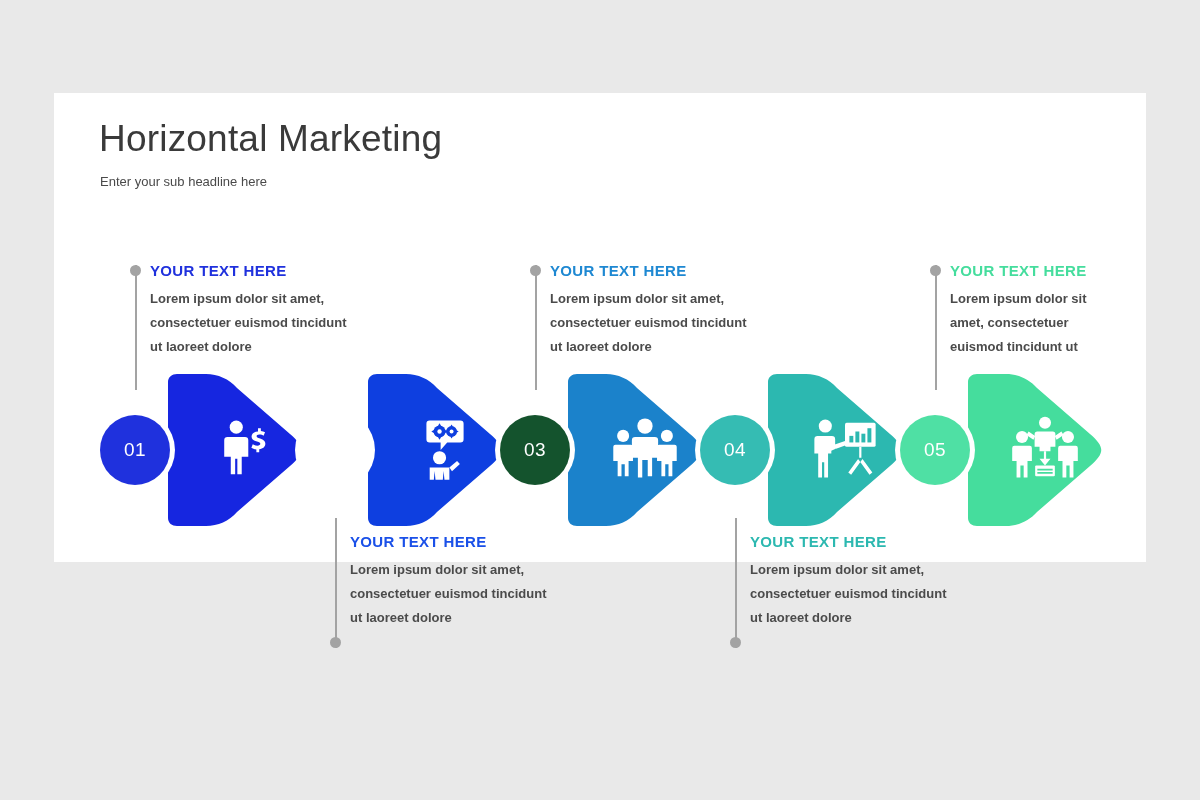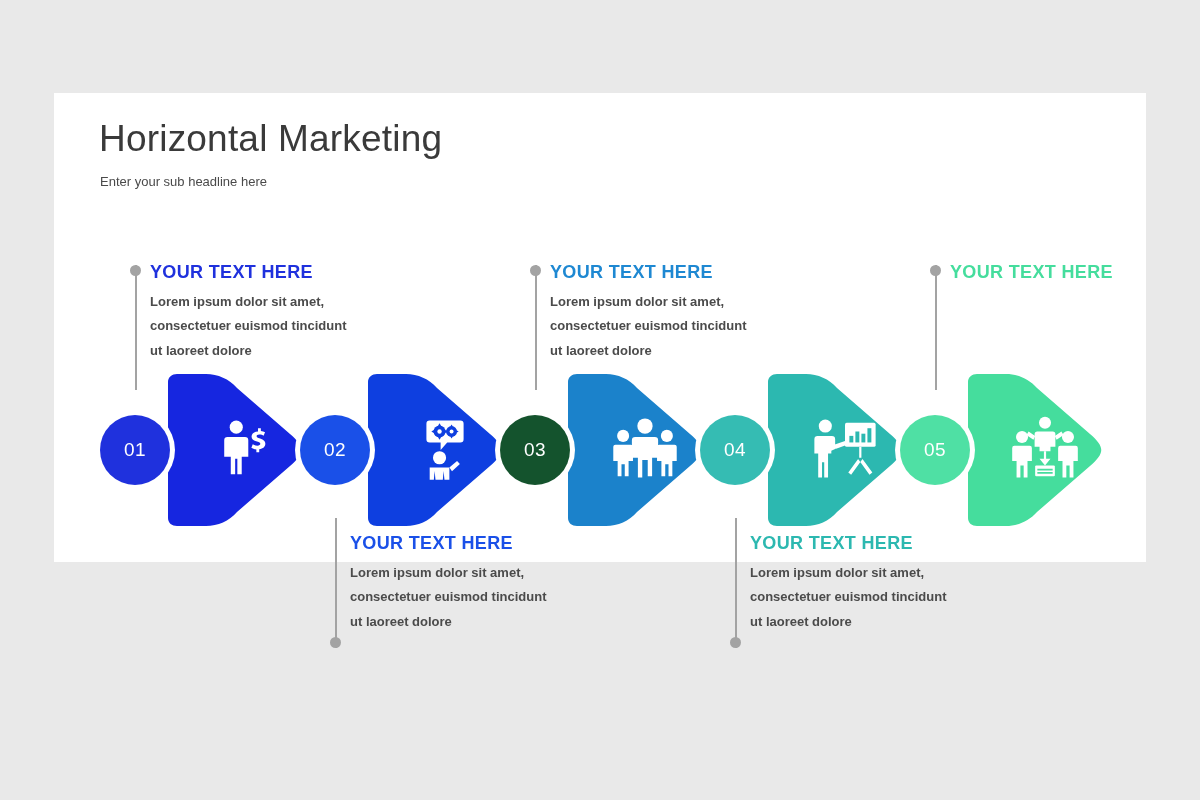--- a/index.html
+++ b/index.html
@@ -127,21 +127,21 @@
 
   
   .text-block {
     position: absolute;
     width: 200px;
   }
   .text-block.above { top: 170px; }
   .text-block.below { top: 441px; }
 
   .tb-title {
-    font-size: 18px;
+    font-size: 15px;
     font-weight: 700;
     letter-spacing: 0.35px;
     margin: 0 0 7px 0;
     line-height: 1.1;
   }
   .tb-body {
     font-size: 13px;
     font-weight: 700;
     color: #4b4b4b;
     line-height: 1.88;
@@ -227,23 +227,20 @@
       <path d="M27 8.5l1.4 2.2-1.4.6-1.4-.6zM27 23.5l1.4-2.2-1.4-.6-1.4.6zM19.5 16l2.2-1.4.6 1.4-.6 1.4zM34.5 16l-2.2-1.4-.6 1.4.6 1.4z" fill="#0e3fe0"></path>
       <circle cx="38" cy="16" r="5" fill="#0e3fe0"></circle>
       <circle cx="38" cy="16" r="1.8" fill="#fff"></circle>
       <path d="M38 9.5l1.2 2-1.2.5-1.2-.5zM38 22.5l1.2-2-1.2-.5-1.2.5zM31.5 16l2-1.2.5 1.2-.5 1.2zM44.5 16l-2-1.2-.5 1.2.5 1.2z" fill="#0e3fe0"></path>
       <circle cx="27" cy="40" r="6"></circle>
       <path d="M18 49h18v11h-4.5l-.8-8-.7 8h-6.7l-.8-8-.7 8H18z"></path>
       <path d="M36 49l7-6 2.6 2.6-7.2 6.8z"></path>
     </svg>
         </div>
         <div class="badge-ring"></div>
-        <div class="badge" style="background: rgb(26, 80, 232);">
-          <span>02</span>
-        </div>
       </div>
       <div class="step" style="left: 478px;">
         <div class="connector up" style="left: -2px;">
           <div class="c-line" style="background: rgb(163, 163, 163);"></div>
           <div class="c-dot" style="background: rgb(163, 163, 163);"></div>
         </div>
         <div class="text-block above" style="left: 18px;">
           <div class="tb-title" style="color: rgb(30, 136, 210);">YOUR TEXT HERE</div>
           <div class="tb-body" style="color: rgb(75, 75, 75);">Lorem ipsum dolor sit amet, consectetuer euismod tincidunt ut laoreet dolore</div>
         </div>
@@ -322,20 +319,21 @@
           <span>04</span>
         </div>
       </div>
       <div class="step" style="left: 878px;">
         <div class="connector up" style="left: -2px;">
           <div class="c-line" style="background: rgb(163, 163, 163);"></div>
           <div class="c-dot" style="background: rgb(163, 163, 163);"></div>
         </div>
         <div class="text-block above" style="left: 18px;">
           <div class="tb-title" style="color: rgb(69, 221, 157);">YOUR TEXT HERE</div>
+          <div class="tb-body" style="color: rgb(75, 75, 75); width: 160px;">Lorem ipsum dolor sit amet, consectetuer euismod tincidunt ut</div>
         </div>
         <div class="arrow-wrap">
           <svg viewBox="0 0 172 152" preserveAspectRatio="none">
     <path fill="#45dd9d" d="
       M 36,8
       C 36,3 40,0 45,0
       L 74,0
       C 86,0 97,5 105,14
       L 158,60
       C 173,73 173,79 158,92

